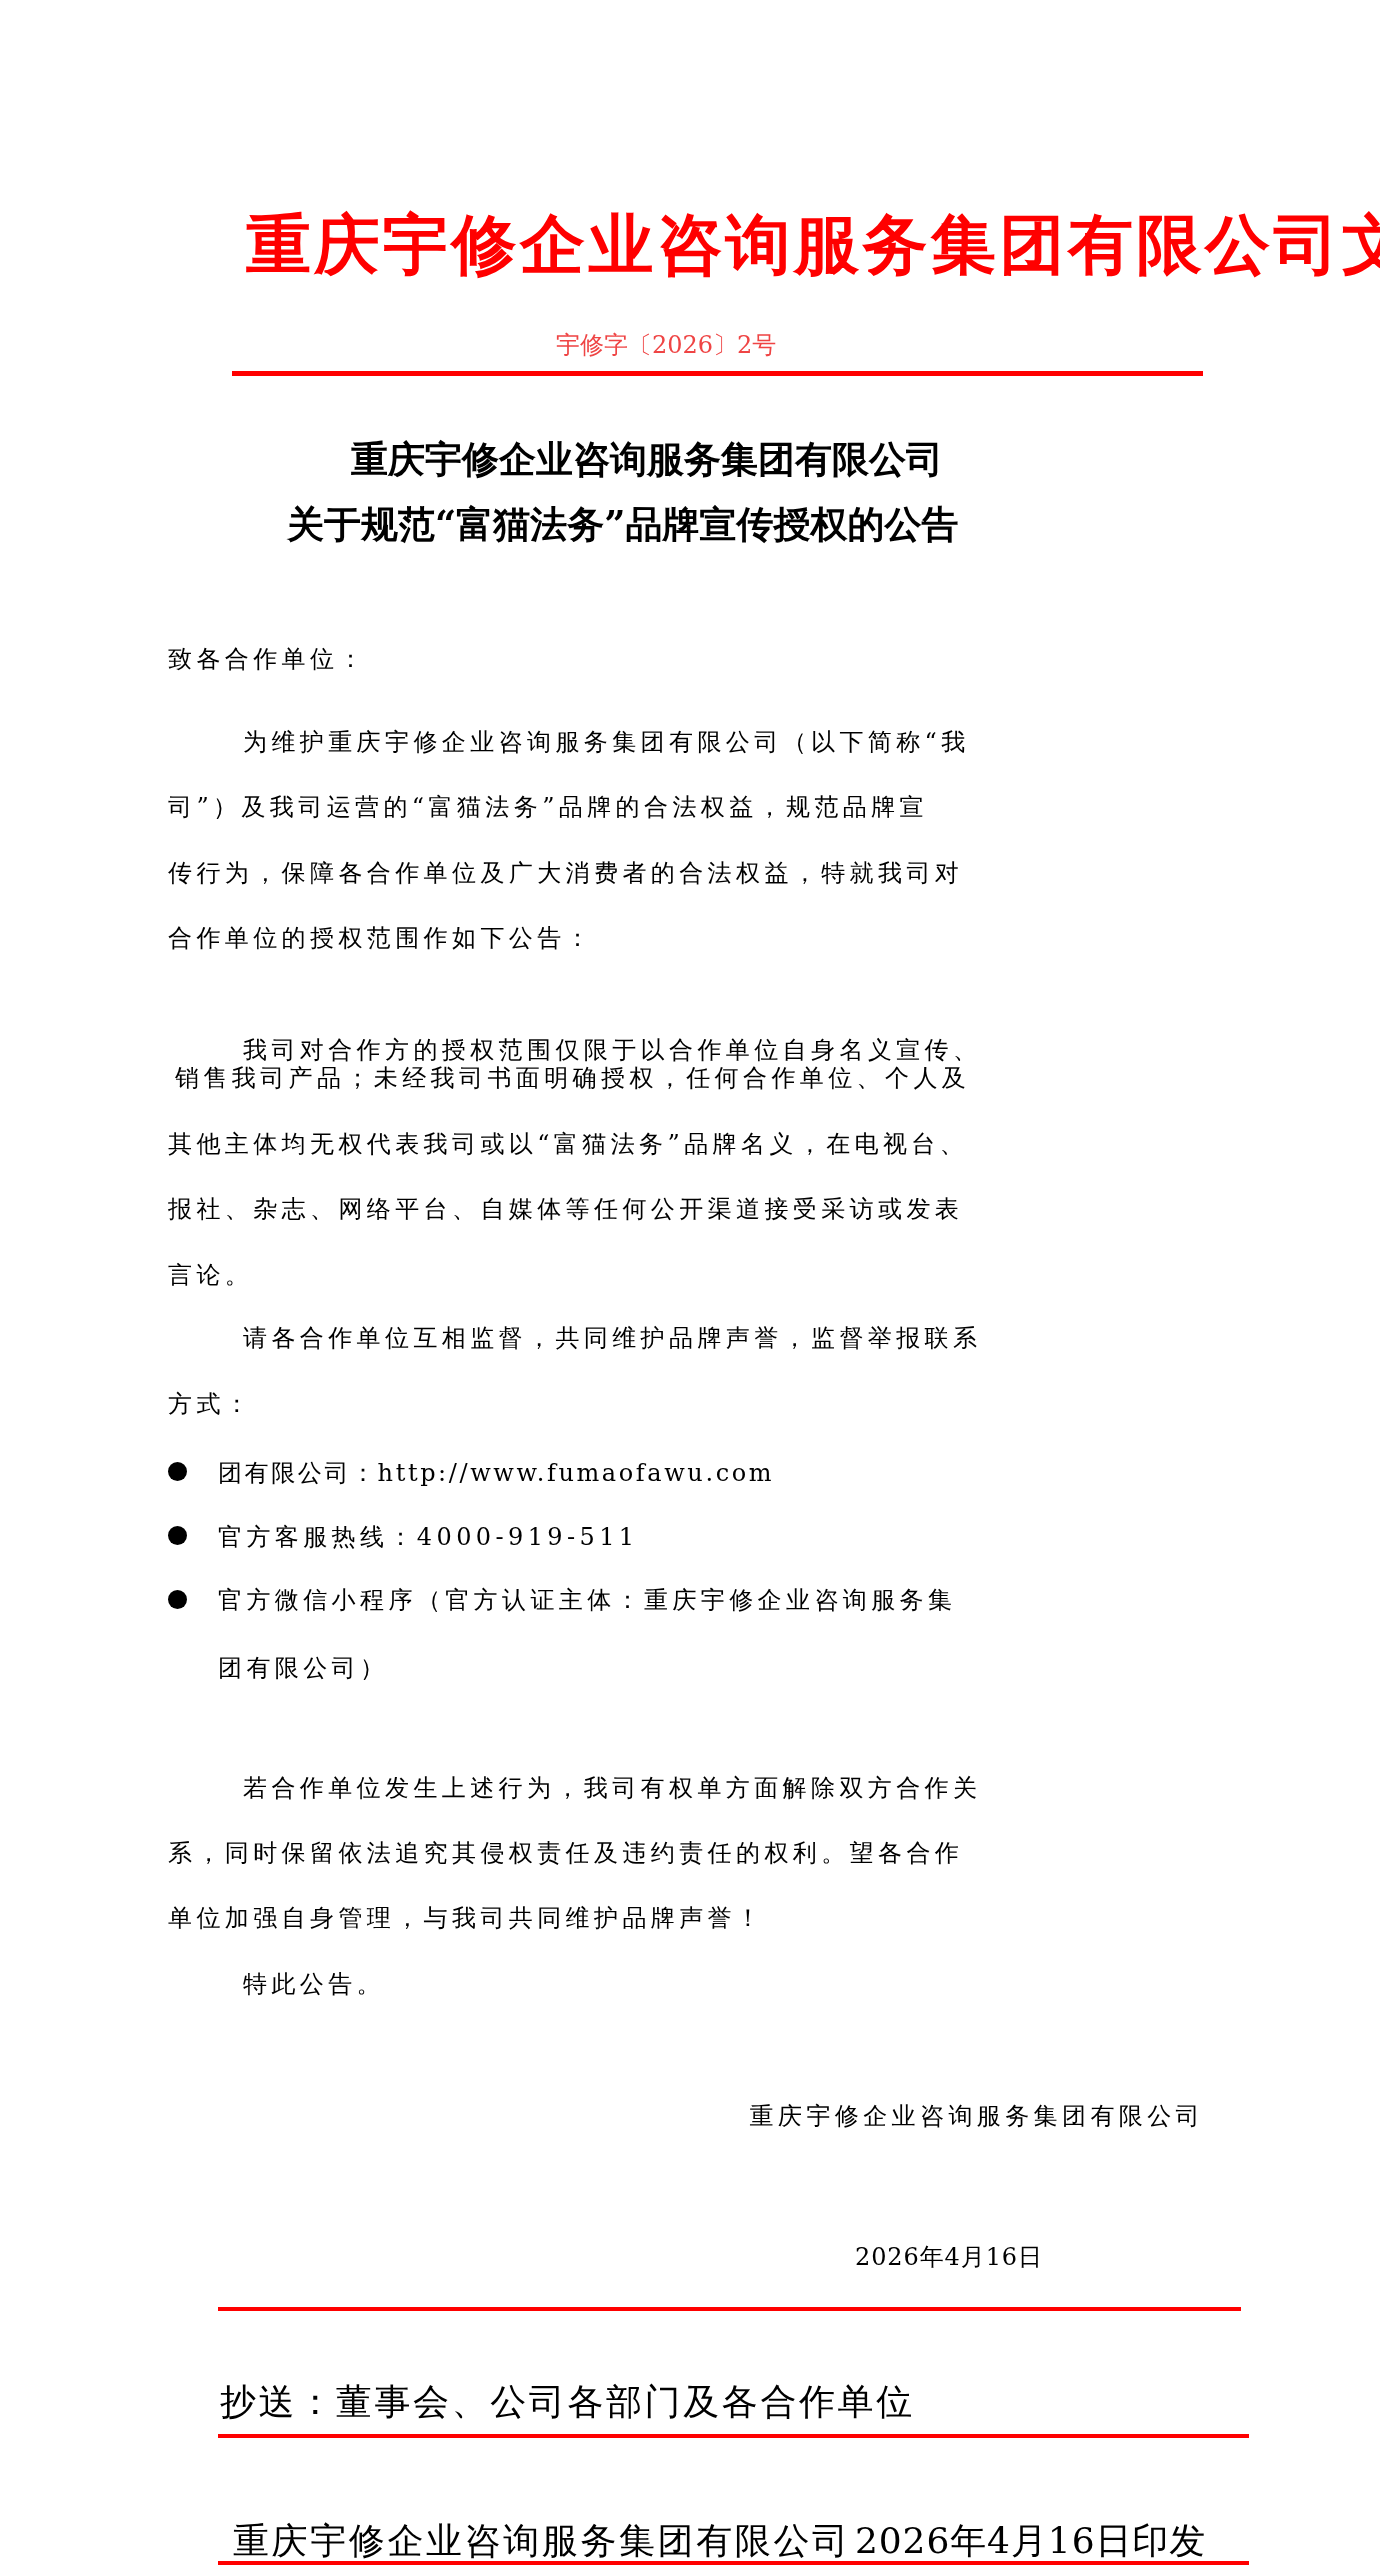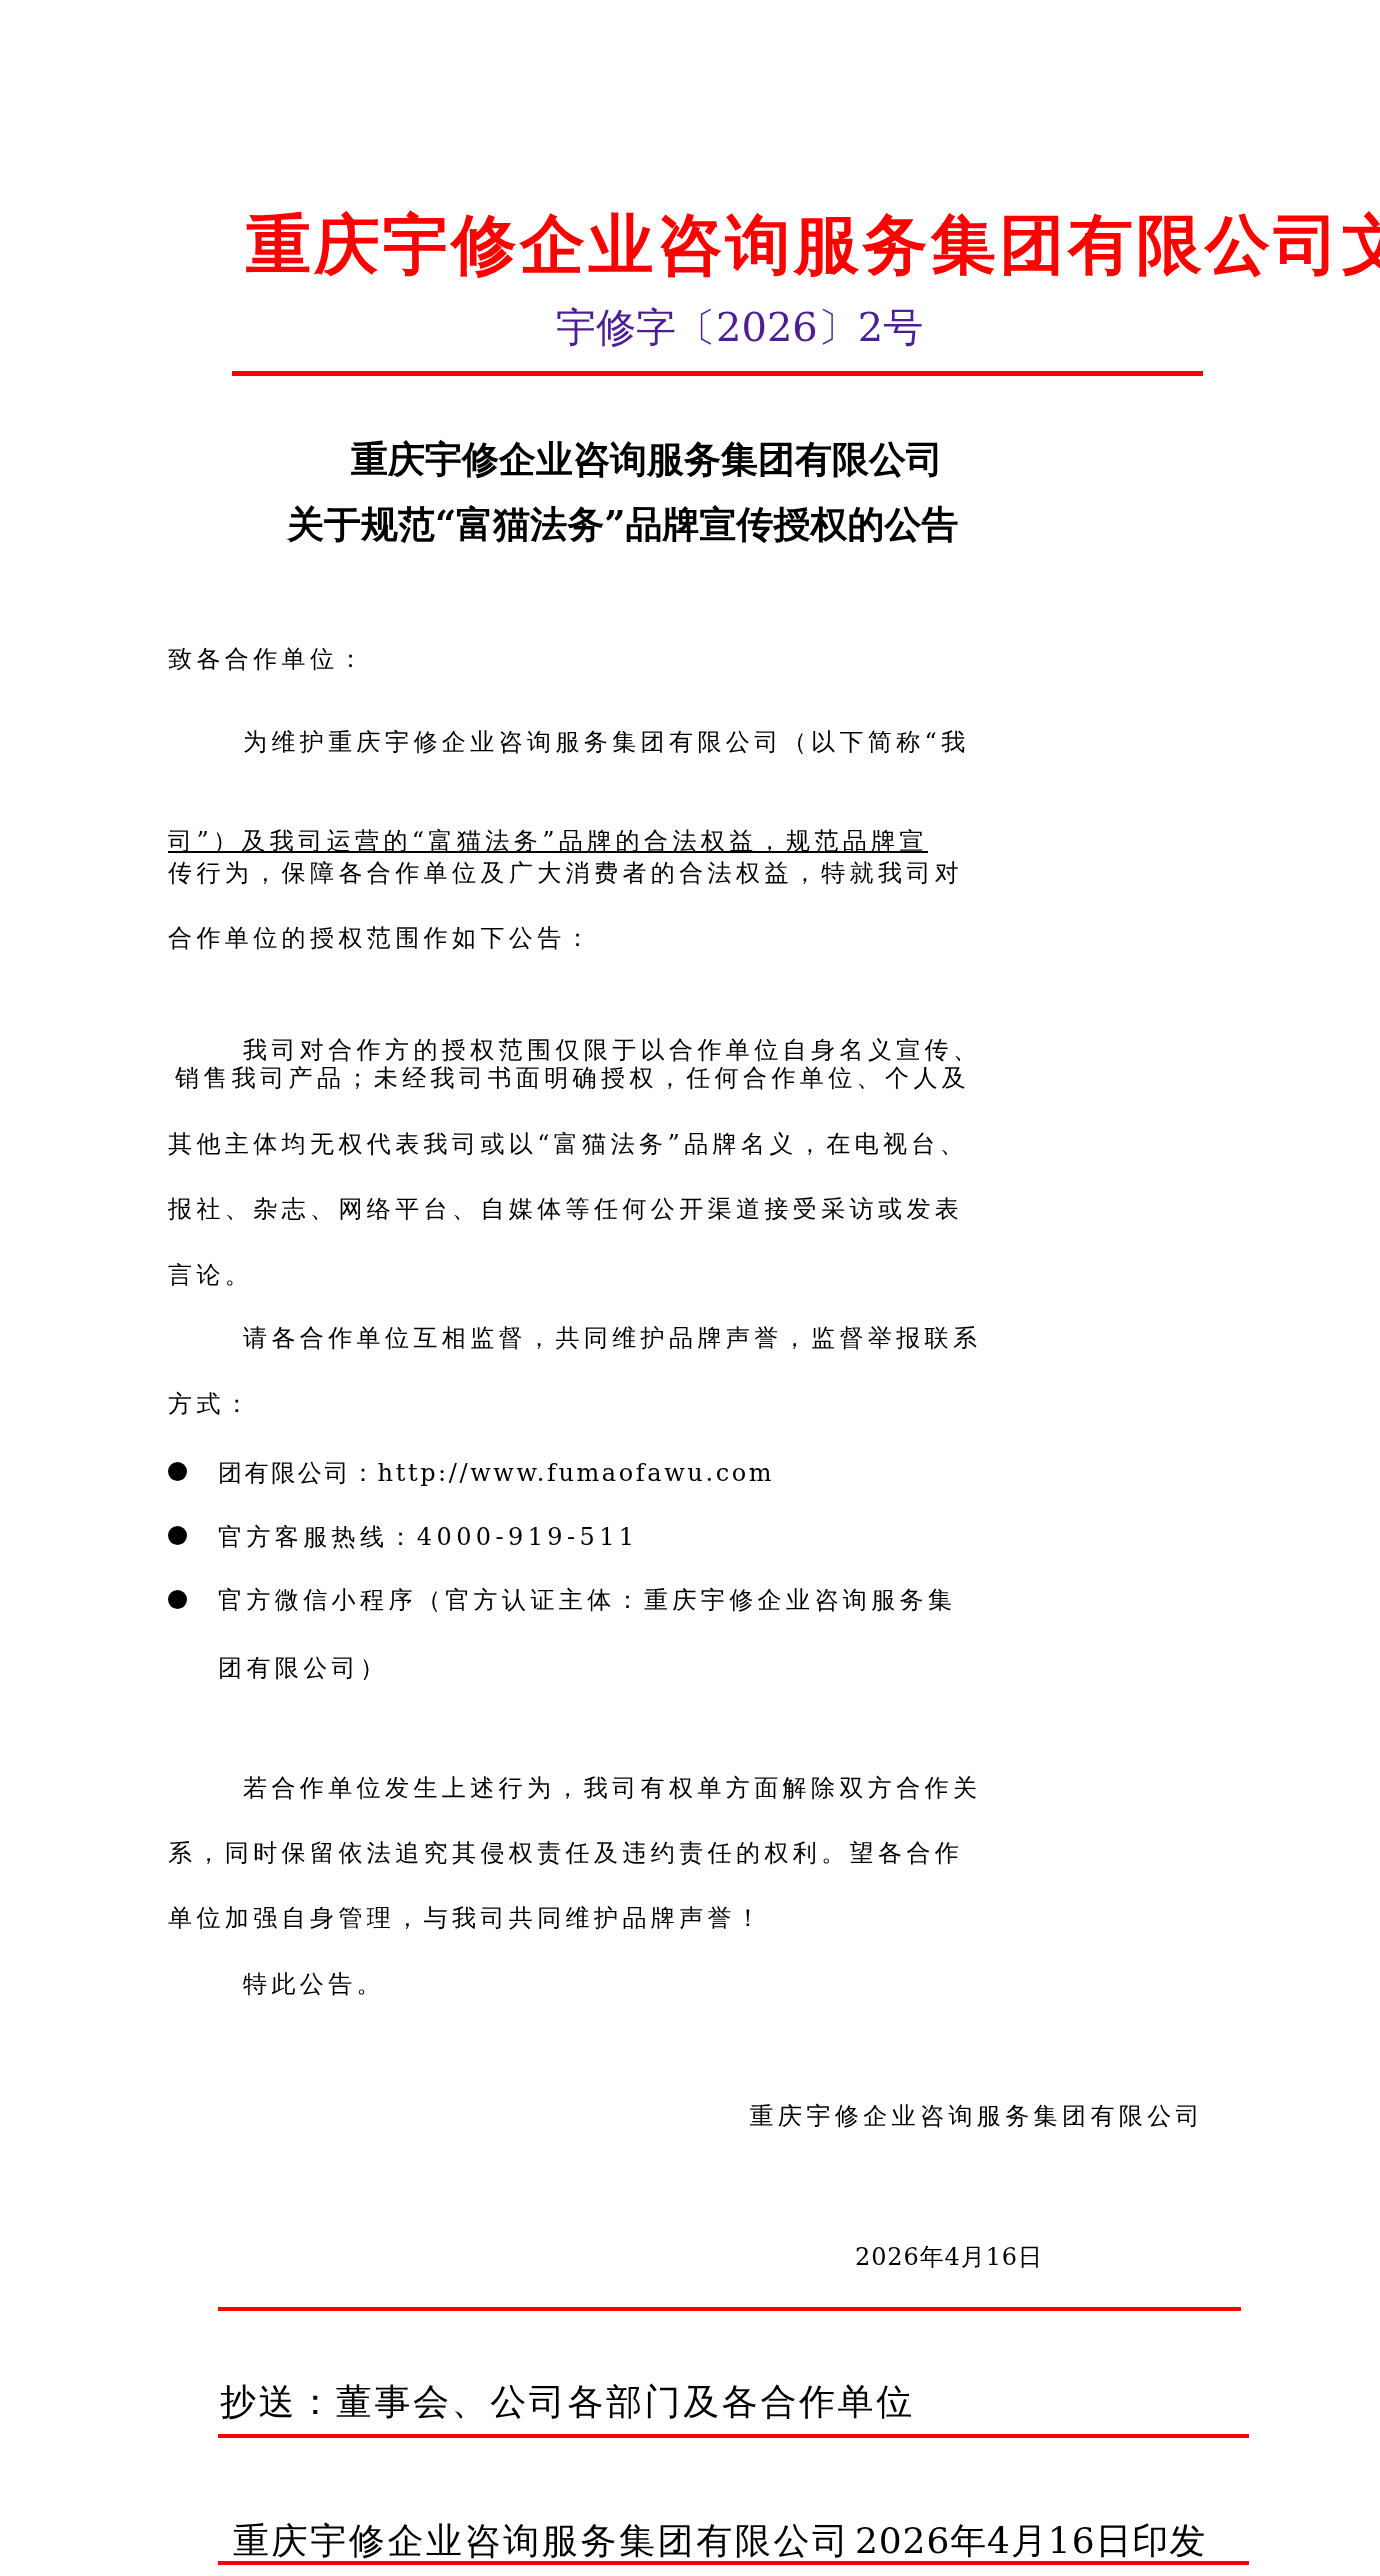--- a/index.html
+++ b/index.html
@@ -1,42 +1,42 @@
 <!DOCTYPE html>
 <html style="font-size:14px"><head>
 <meta charset="utf-8">
 <style>
   html, body { margin: 0; padding: 0; background: #ffffff; }
   body { width: 1380px; height: 2576px; position: relative; overflow: hidden;
          font-family: "DejaVu Serif", "Liberation Serif", serif; color: #000; }
   .abs { position: absolute; white-space: nowrap; }
   .red-title { left: 246px; top: 215px; font-size: 65px; line-height: 58px; color: #ff0000;
                font-weight: bold; letter-spacing: 3.5px; }
-  .doc-no { left: 556px; top: 308px; font-size: 40px; line-height: 38px; color: #4c1d95; }
+  .doc-no { left: 556px; top: 326px; font-size: 24px; line-height: 38px; color: #ef4444; }
   .rule { position: absolute; background: #ff0000; }
   .head { font-size: 37px; line-height: 45px; font-weight: bold; letter-spacing: 0px; }
   .body-line { font-size: 24px; line-height: 44px; letter-spacing: 4.4px; }
   .bullet-dot { position: absolute; width: 19px; height: 19px; border-radius: 50%; background: #000; }
   .small { font-size: 36px; line-height: 35px; letter-spacing: 2.6px; }
 </style>
 </head>
 <body>
 
 <div class="abs red-title">重庆宇修企业咨询服务集团有限公司文件</div>
 <div class="abs doc-no">宇修字〔2026〕2号</div>
 <div class="rule" style="left:232px; top:371px; width:971px; height:5.2px;"></div>
 
 <div class="abs head" style="left:351px; top:437px;">重庆宇修企业咨询服务集团有限公司</div>
 <div class="abs head" style="left:287px; top:502px;">关于规范“富猫法务”品牌宣传授权的公告</div>
 
 <div class="abs body-line" style="left:168px; top:637px;">致各合作单位：</div>
 
 <div>
   <div class="abs body-line" style="left:243px; top:720px;">为维护重庆宇修企业咨询服务集团有限公司（以下简称“我</div>
-  <div class="abs body-line" style="left:168px; top:819px;text-decoration:underline;">司”）及我司运营的“富猫法务”品牌的合法权益，规范品牌宣</div>
+  <div class="abs body-line" style="left:168px; top:785px;">司”）及我司运营的“富猫法务”品牌的合法权益，规范品牌宣</div>
   <div class="abs body-line" style="left:168px; top:851px;">传行为，保障各合作单位及广大消费者的合法权益，特就我司对</div>
   <div class="abs body-line" style="left:168px; top:916px;">合作单位的授权范围作如下公告：</div>
 </div>
 
 <div>
   <div class="abs body-line" style="left:243px; top:992px;margin-top:36px;">我司对合作方的授权范围仅限于以合作单位自身名义宣传、</div>
   <div class="abs body-line" style="left:175px; top:1056px;">销售我司产品；未经我司书面明确授权，任何合作单位、个人及</div>
   <div class="abs body-line" style="left:168px; top:1122px;">其他主体均无权代表我司或以“富猫法务”品牌名义，在电视台、</div>
   <div class="abs body-line" style="left:168px; top:1187px;">报社、杂志、网络平台、自媒体等任何公开渠道接受采访或发表</div>
   <div class="abs body-line" style="left:168px; top:1253px;">言论。</div>

